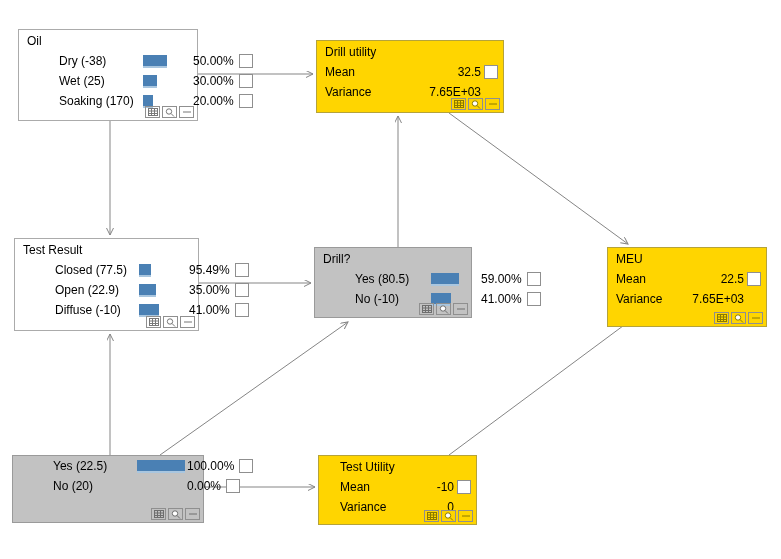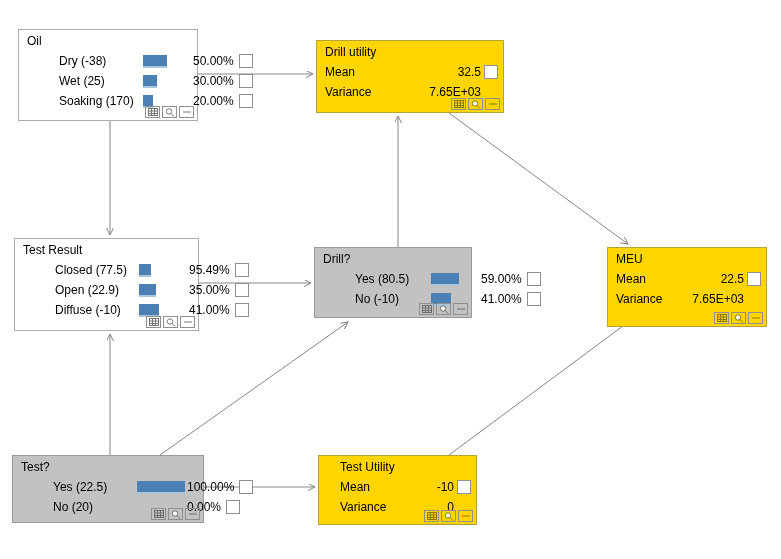--- a/index.html
+++ b/index.html
@@ -263,21 +263,20 @@
         </span>
       <span class="ibtn">
           <svg width="10" height="8">
             <line x1="1" y1="4" x2="9" y2="4" stroke="#8a7a00"></line>
           </svg>
         </span>
     </div>
   </div>
 
   <div class="node decision" style="left:12px;top:455px;width:192px;height:68px;">
-    <div class="ntitle">Test?</div>
     <div class="srow">
       <span class="slabel">Yes (22.5)</span>
       <span class="sbar">
           <i class="bar" style="width: 48px;"></i>
         </span>
       <span class="spct">100.00%</span>
       <span class="scheck"></span>
     </div>
     <div class="srow">
       <span class="slabel">No (20)</span>

